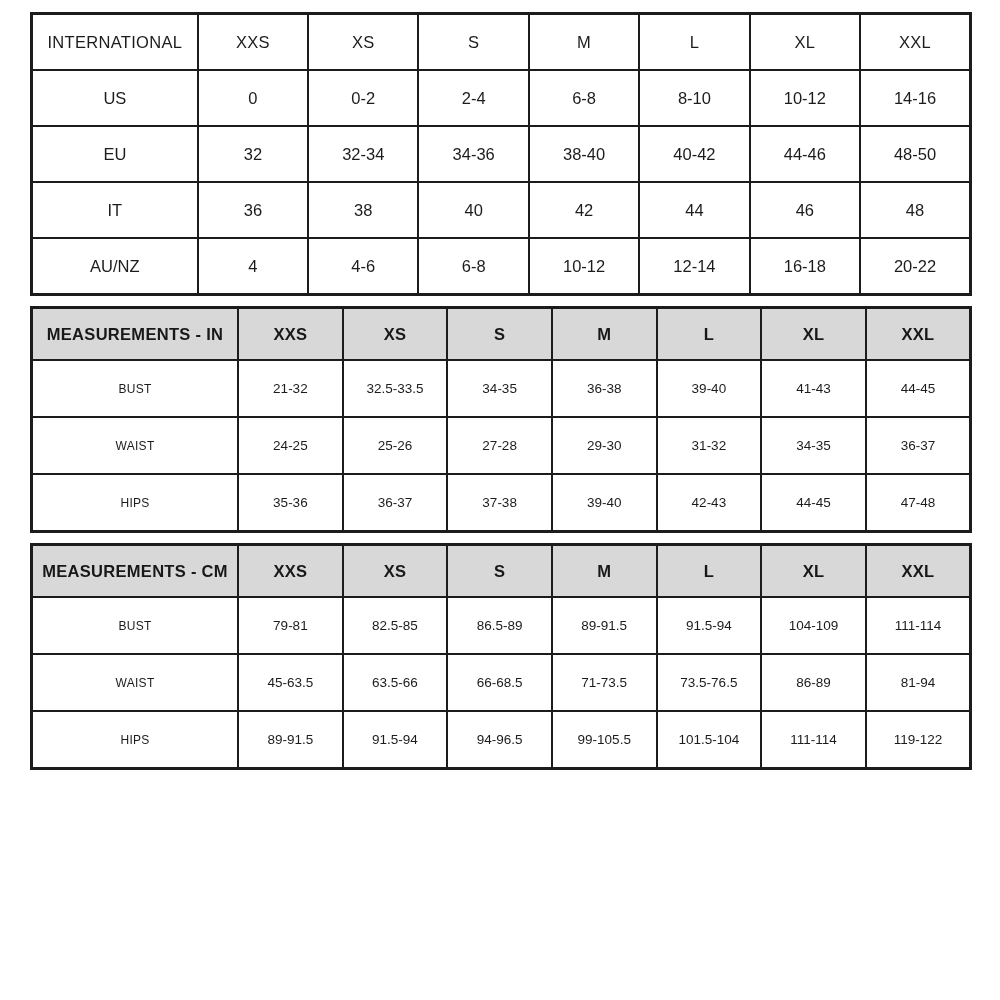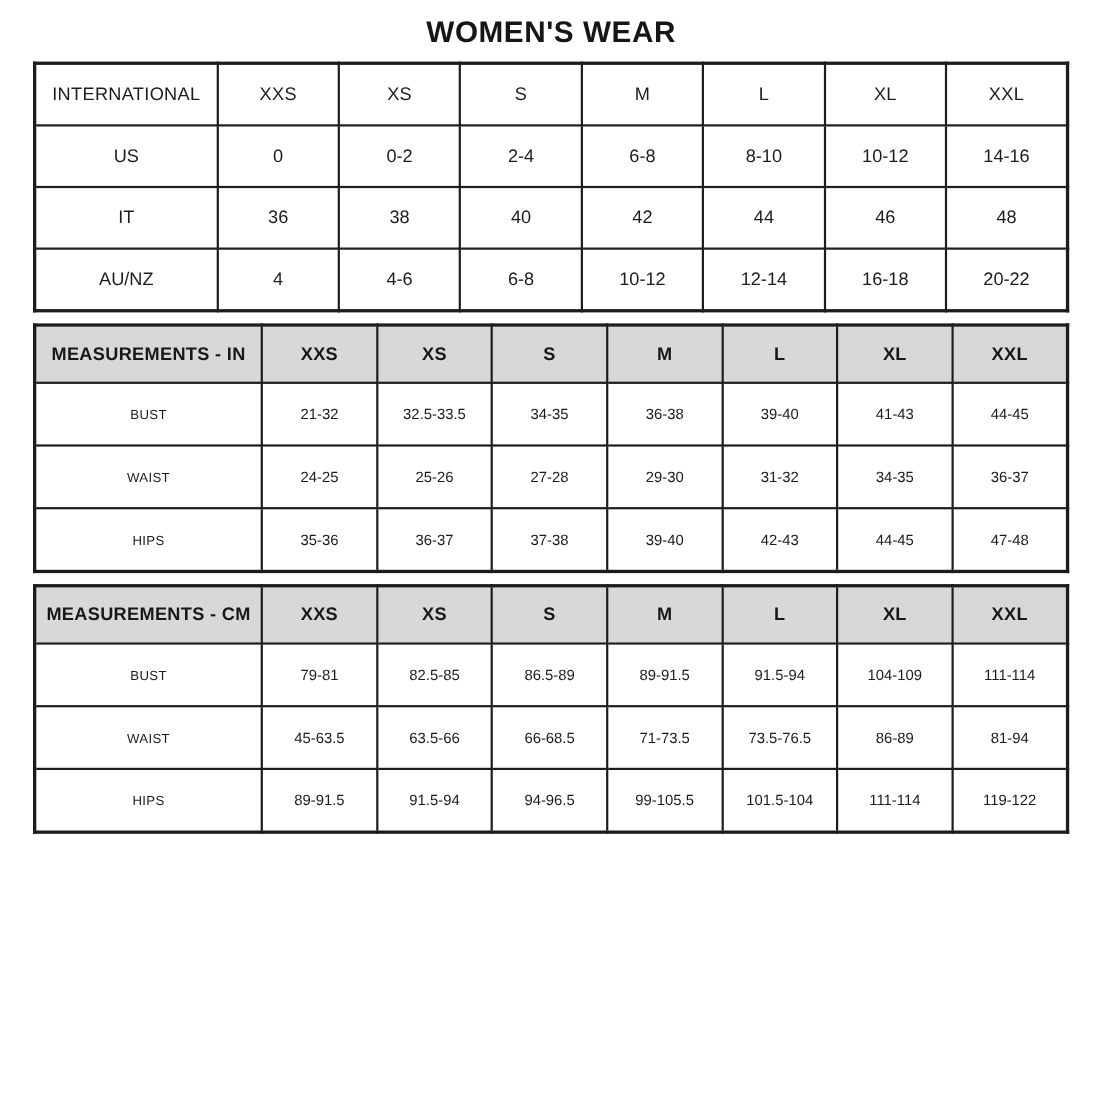--- a/index.html
+++ b/index.html
@@ -65,21 +65,20 @@
     color: #181818;
   }
   .t-meas tbody td { height: 55px; font-size: 13.5px; }
   .t-meas tbody td.row-label { font-size: 12px; letter-spacing: 0.3px; }
 </style>
 </head>
 <body>
 
 <div class="page">
 
-  <div class="page-title">WOMEN'S WEAR</div>
 
   <table class="t-conv">
     <colgroup>
       <col style="width:17.7%">
       <col style="width:11.757%">
         <col style="width:11.757%">
         <col style="width:11.757%">
       <col style="width:11.757%">
         <col style="width:11.757%">
         <col style="width:11.757%">
@@ -102,20 +101,30 @@
           <td class="row-label">US</td>
           <td>0</td>
           <td>0-2</td>
           <td>2-4</td>
           <td>6-8</td>
           <td>8-10</td>
           <td>10-12</td>
           <td>14-16</td>
         </tr>
         <tr>
+          <td class="row-label">EU</td>
+          <td>32</td>
+          <td>32-34</td>
+          <td>34-36</td>
+          <td>38-40</td>
+          <td>40-42</td>
+          <td>44-46</td>
+          <td>48-50</td>
+        </tr>
+        <tr>
           <td class="row-label">IT</td>
           <td>36</td>
           <td>38</td>
           <td>40</td>
           <td>42</td>
           <td>44</td>
           <td>46</td>
           <td>48</td>
         </tr>
         <tr>

